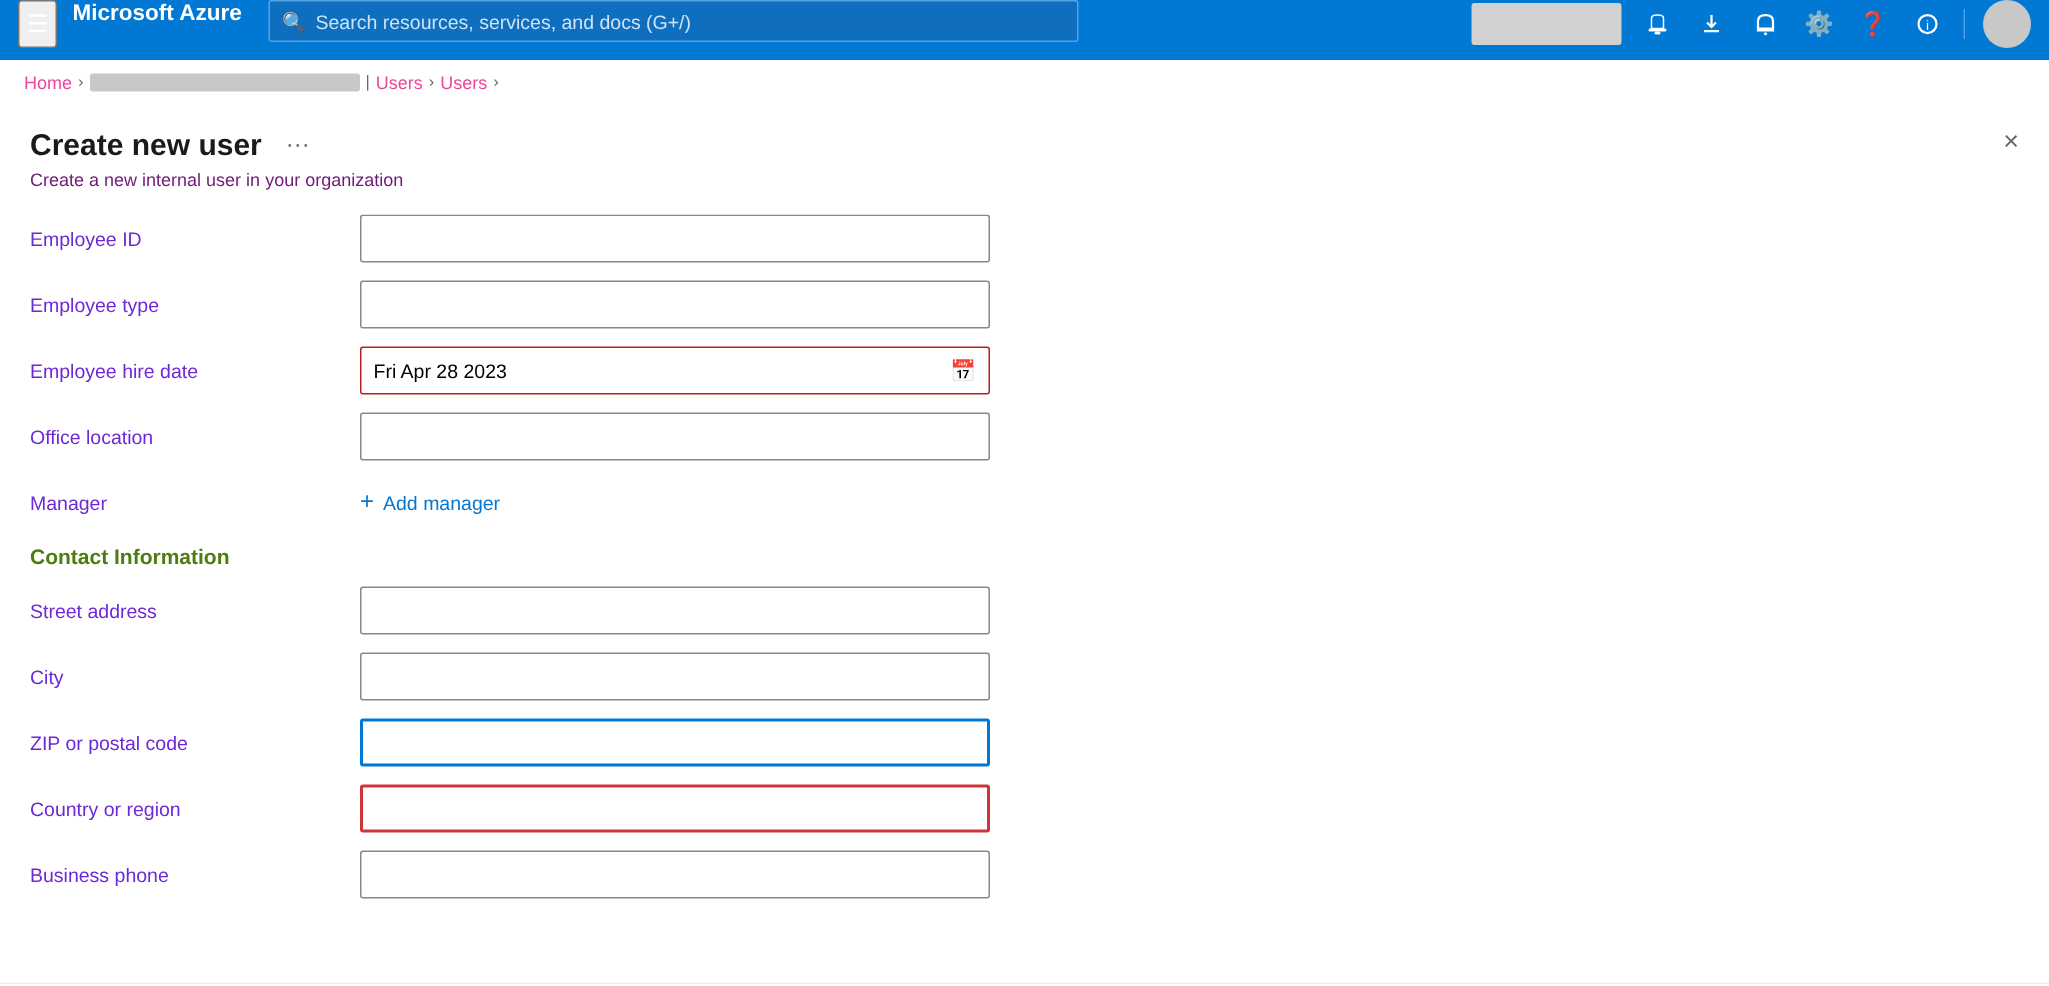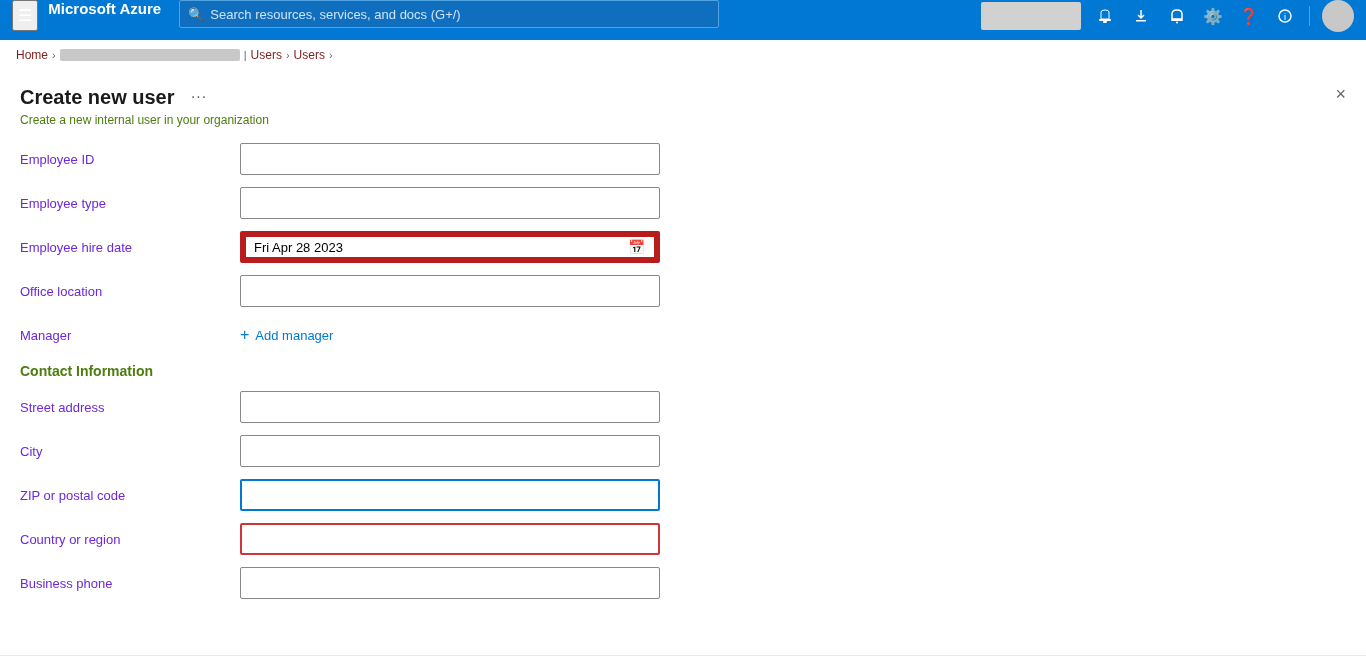--- a/index.html
+++ b/index.html
@@ -92,21 +92,21 @@
     
     .breadcrumb {
       padding: 8px 16px;
       display: flex;
       align-items: center;
       gap: 4px;
       font-size: 12px;
       color: #0078d4;
       background: white;
     }
-    .breadcrumb a { color: #7f1d1d; text-decoration: none; cursor: pointer; }
+    .breadcrumb a { color: #ec4899; text-decoration: none; cursor: pointer; }
     .breadcrumb-sep { color: #666; font-size: 11px; }
     .breadcrumb-blurred {
       background: #c8c8c8;
       width: 180px;
       height: 12px;
       border-radius: 2px;
       display: inline-block;
     }
 
     
@@ -144,21 +144,21 @@
       top: 14px;
       right: 20px;
       background: none;
       border: none;
       cursor: pointer;
       font-size: 18px;
       color: #666;
     }
     .page-subtitle {
       font-size: 12px;
-      color: #4d7c0f;
+      color: #701a75;
       margin-bottom: 16px;
     }
     .form-row {
       display: flex;
       align-items: center;
       margin-bottom: 12px;
       min-height: 32px;
     }
     .form-label {
       width: 220px;
@@ -179,21 +179,21 @@
     }
     .form-input.focused-blue {
       border: 2px solid #0078d4;
     }
     .form-input.focused-red {
       border: 2px solid #d13438;
     }
     .form-input-date {
       width: 420px;
       height: 32px;
-      border: 6px solid #b91c1c;
+      border: 1px solid #b91c1c;
       border-radius: 2px;
       padding: 0 8px;
       font-size: 13px;
       background: white;
       display: flex;
       align-items: center;
       justify-content: space-between;
     }
     .date-calendar-icon {
       color: #666;

